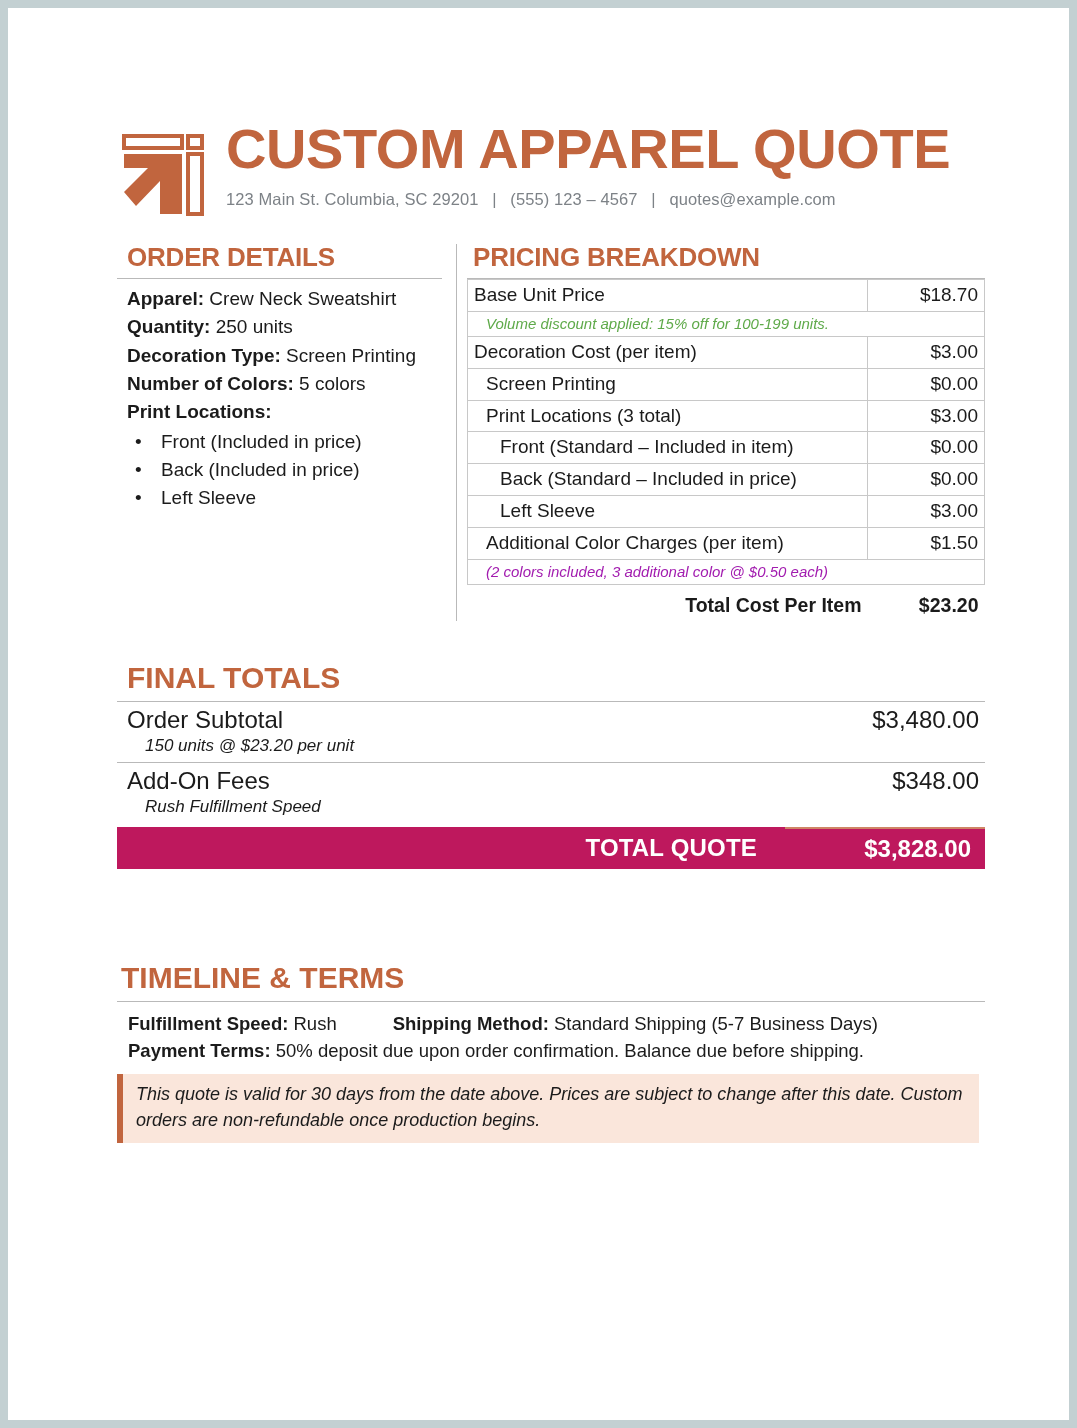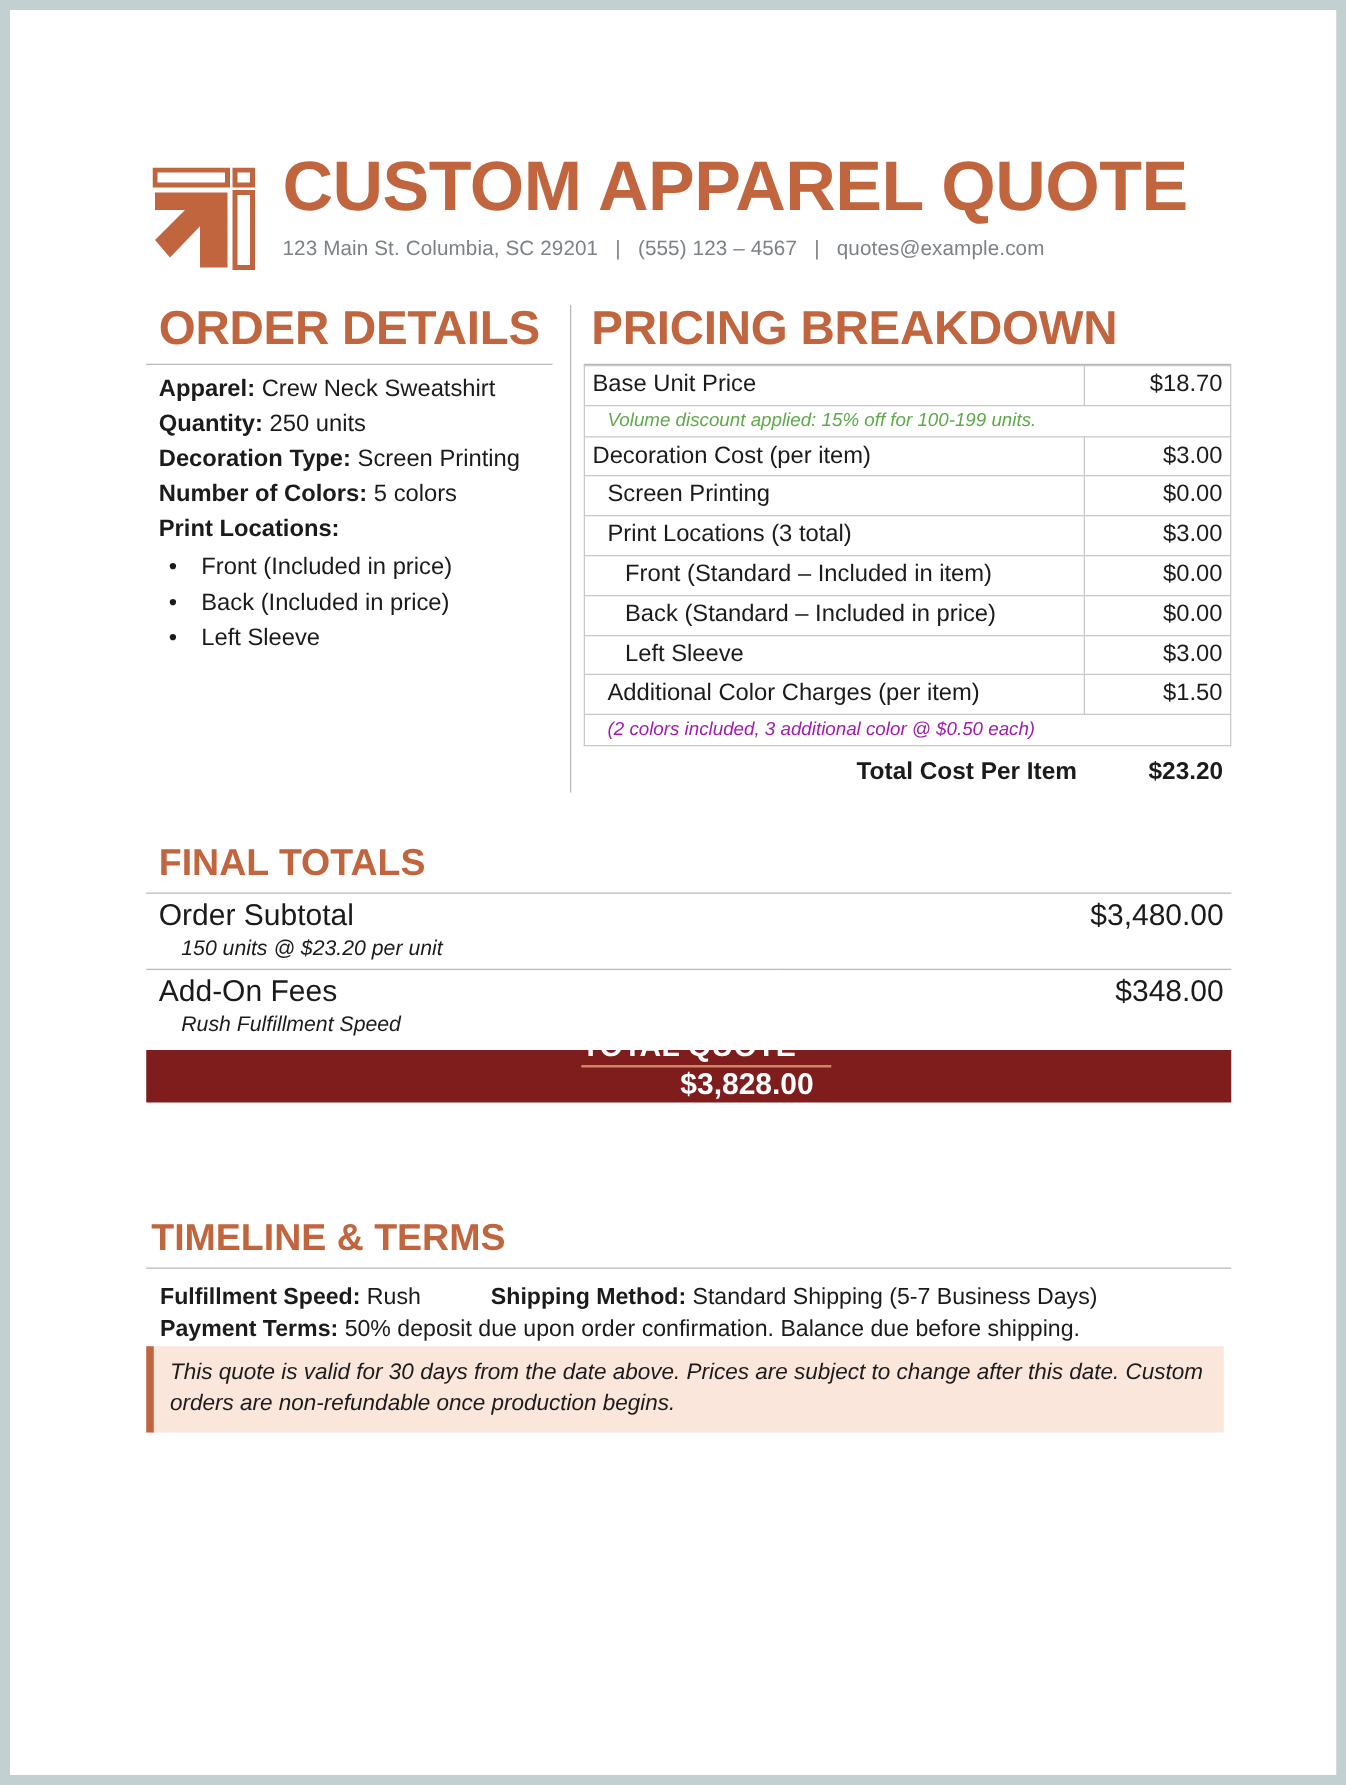--- a/index.html
+++ b/index.html
@@ -87,21 +87,21 @@
     box-sizing: border-box;
     padding-right: 14px;
     border-right: 1px solid #b9b9b9;
   }
   .col-right {
     flex: 1 1 auto;
     box-sizing: border-box;
     padding-left: 10px;
   }
   .sec-head {
-    font-size: 38px;
+    font-size: 26px;
     font-weight: bold;
     color: #c1653e;
     letter-spacing: -0.2px;
     line-height: 1.05;
     padding-left: 10px;
     padding-bottom: 7px;
     border-bottom: 1px solid #b9b9b9;
   }
   .sec-head.right { padding-left: 6px; }
 
@@ -197,25 +197,24 @@
     font-style: italic;
     padding-top: 0;
     padding-bottom: 6px;
     padding-left: 28px;
   }
   .ftable tr.ruled td { border-bottom: 1px solid #b9b9b9; }
   .total-bar {
     display: flex;
     align-items: center;
     justify-content: flex-end;
-    background: #7f1d1d;
+    background: #be185d;
     color: #ffffff;
     height: 42px;
     margin-top: 4px;
-    flex-direction: column;
   }
   .total-bar .tq-label {
     font-size: 24px;
     font-weight: bold;
     letter-spacing: 0.2px;
   }
   .total-bar .tq-amt {
     font-size: 24px;
     font-weight: bold;
     width: 200px;
@@ -243,21 +242,21 @@
   .terms-body {
     margin-top: 9px;
     padding-left: 11px;
     font-size: 18.5px;
     color: #1b1b1b;
     line-height: 1.43;
   }
   .terms-body b { font-weight: bold; }
   .terms-body .gap-c { display:inline-block; width: 56px; }
   .disclaimer {
-    margin-top: 0;
+    margin-top: 10px;
     background: #fae6db;
     border-left: 6px solid #c1653e;
     padding: 8px 14px 10px 13px;
     font-size: 18px;
     font-style: italic;
     color: #1b1b1b;
     line-height: 1.42;
     width: 862px;
     box-sizing: border-box;
   }

